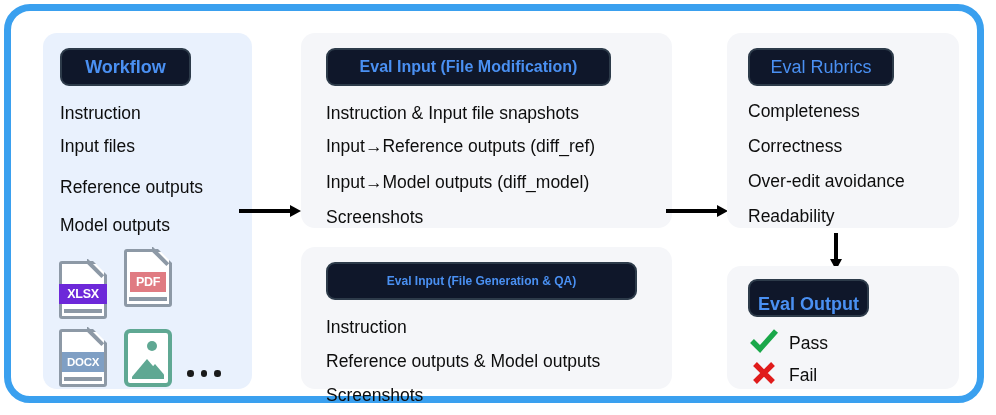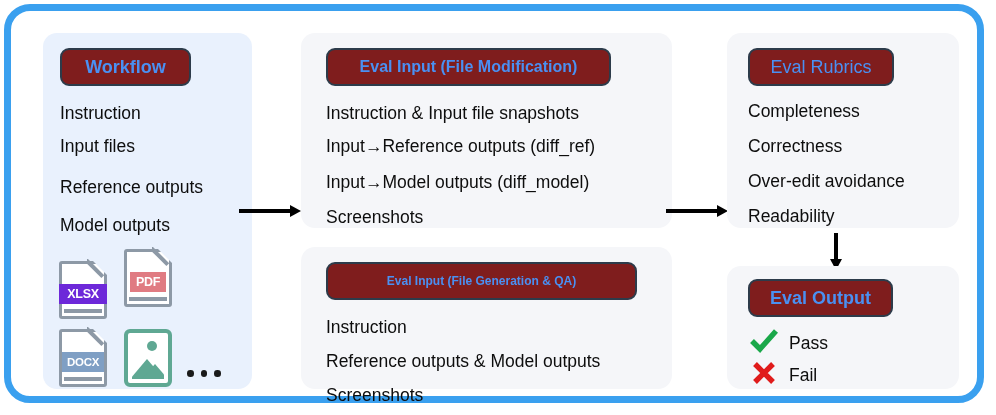--- a/index.html
+++ b/index.html
@@ -20,21 +20,21 @@
     position:absolute;
     background:#f5f6f9;
     border-radius:14px;
     box-sizing:border-box;
   }
   .panel.blue{background:#e9f1fd;}
 
   .pill{
     position:absolute;
     border:2px solid #2d3b4a;
-    background:#7f1d1d;
+    background:#0f172a;
     border-radius:9px;
     color:#4a90f2;
     font-weight:bold;
     display:flex;align-items:center;justify-content:center;
     box-sizing:border-box;
     white-space:nowrap;
   }
   .pill.thin{font-weight:normal;}
 
   .row{
@@ -229,21 +229,21 @@
     <div class="row" style="left:21px;top:175px;">Readability</div>
   </div>
 
   <div class="arrow-v" style="left:819px;top:222px;height:36px;">
     <div class="shaft" style="height:26px;"></div>
     <div class="head" style="top:26px;"></div>
   </div>
 
   <div class="panel" style="left:716px;top:255px;width:232px;height:123px;">
 
-    <div class="pill" style="left:21px;top:13px;width:145px;height:38px;font-size:18px;">
+    <div class="pill" style="left:21px;top:13px;width:121px;height:38px;font-size:18px;align-items:flex-end;">
       <span>Eval Output</span>
     </div>
 
     <div class="resultrow" style="left:22px;top:62px;">
       <span style="display:inline-block;">
         <svg width="30" height="26" viewBox="0 0 30 26">
           <path d="M3 13 L11 21 L27 3" stroke="#1aa84a" stroke-width="5.4" fill="none" stroke-linecap="butt" stroke-linejoin="miter"></path>
         </svg>
       </span>
       <span class="resultlabel">Pass</span>

